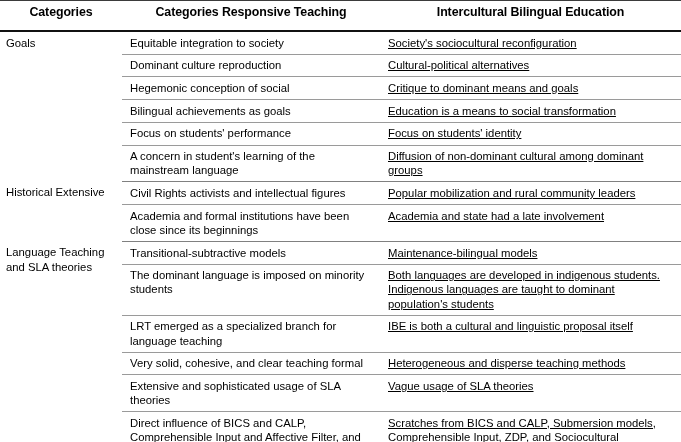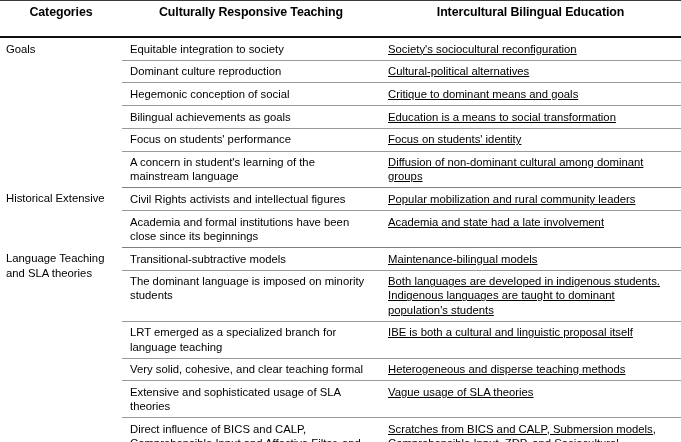--- a/index.html
+++ b/index.html
@@ -31,21 +31,21 @@
   
   col.c-cat  { width: 122px; }
   col.c-crt  { width: 258px; }
   col.c-ibe  { width: 301px; }
 
   
   thead th {
     font-size: 12.4px;
     font-weight: bold;
     text-align: center;
-    padding: 4px 6px 17px 6px;
+    padding: 4px 6px 11px 6px;
     letter-spacing: -0.1px;
     border-top: 1.2px solid #3b3b3b;
     border-bottom: 2.4px solid #111111;
     vertical-align: middle;
     white-space: nowrap;
   }
   thead th.h-cat { text-align: center; }
 
   
   tbody td {
@@ -86,21 +86,21 @@
 <div class="table-wrap">
   <table class="comparison">
     <colgroup>
       <col class="c-cat">
       <col class="c-crt">
       <col class="c-ibe">
     </colgroup>
     <thead>
       <tr>
         <th class="h-cat">Categories</th>
-        <th>Culturally Responsive Teaching</th>
+        <th>Categories Responsive Teaching</th>
         <th>Intercultural Bilingual Education</th>
       </tr>
     </thead>
     <tbody id="tbody">
         <tr class="sec-first">
           <td class="cat" rowspan="6">Goals</td>
           <td class="crt">Equitable integration to society</td>
           <td class="ibe">Society's sociocultural reconfiguration</td>
         </tr>
         <tr>

